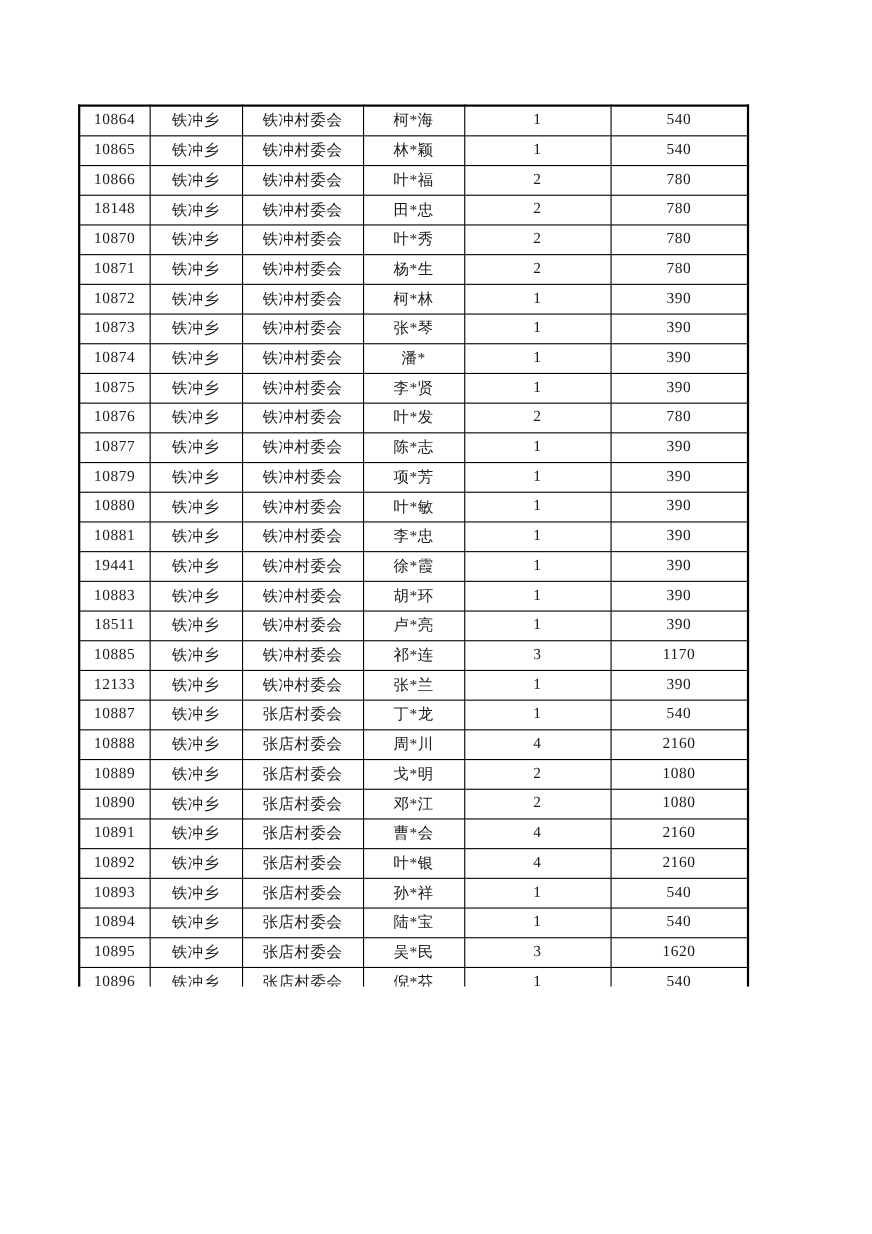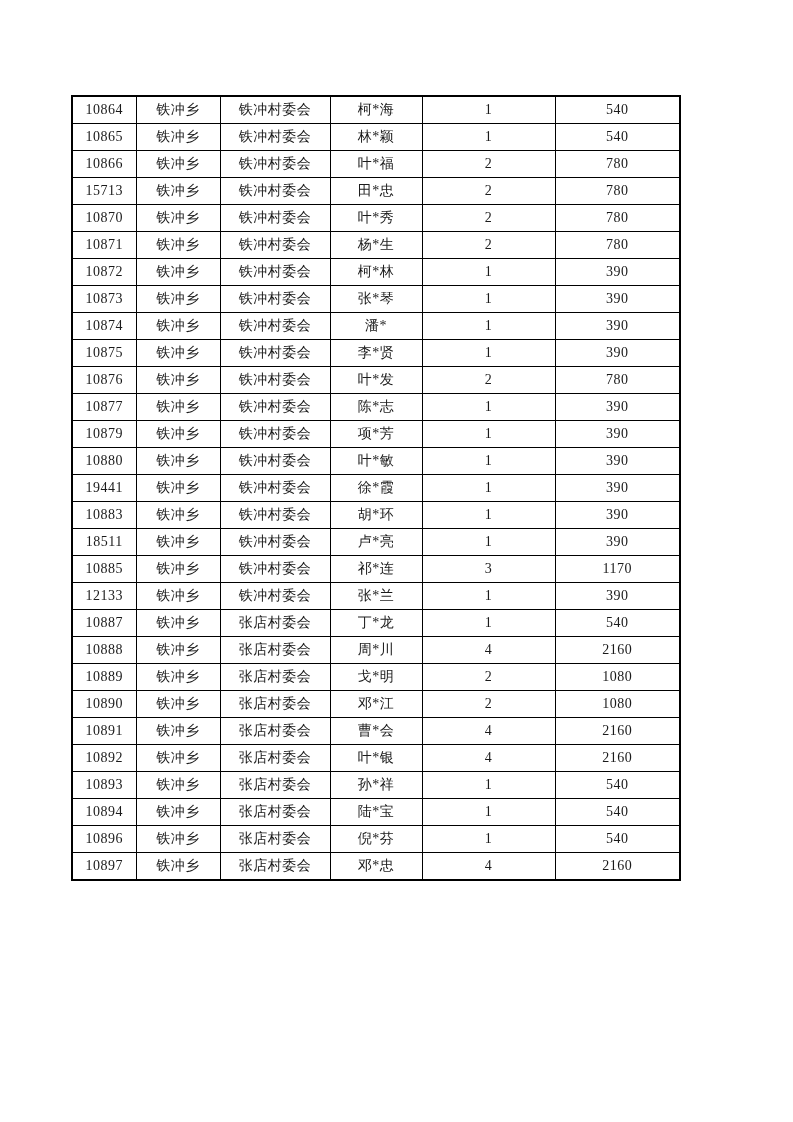--- a/index.html
+++ b/index.html
@@ -75,21 +75,21 @@
         </tr>
         <tr>
           <td>10866</td>
           <td>铁冲乡</td>
           <td>铁冲村委会</td>
           <td>叶*福</td>
           <td>2</td>
           <td>780</td>
         </tr>
         <tr>
-          <td>15713</td>
+          <td>18148</td>
           <td>铁冲乡</td>
           <td>铁冲村委会</td>
           <td>田*忠</td>
           <td>2</td>
           <td>780</td>
         </tr>
         <tr>
           <td>10870</td>
           <td>铁冲乡</td>
           <td>铁冲村委会</td>
@@ -159,20 +159,28 @@
           <td>铁冲村委会</td>
           <td>项*芳</td>
           <td>1</td>
           <td>390</td>
         </tr>
         <tr>
           <td>10880</td>
           <td>铁冲乡</td>
           <td>铁冲村委会</td>
           <td>叶*敏</td>
+          <td>1</td>
+          <td>390</td>
+        </tr>
+        <tr>
+          <td>10881</td>
+          <td>铁冲乡</td>
+          <td>铁冲村委会</td>
+          <td>李*忠</td>
           <td>1</td>
           <td>390</td>
         </tr>
         <tr>
           <td>19441</td>
           <td>铁冲乡</td>
           <td>铁冲村委会</td>
           <td>徐*霞</td>
           <td>1</td>
           <td>390</td>
@@ -265,20 +273,28 @@
           <td>1</td>
           <td>540</td>
         </tr>
         <tr>
           <td>10894</td>
           <td>铁冲乡</td>
           <td>张店村委会</td>
           <td>陆*宝</td>
           <td>1</td>
           <td>540</td>
+        </tr>
+        <tr>
+          <td>10895</td>
+          <td>铁冲乡</td>
+          <td>张店村委会</td>
+          <td>吴*民</td>
+          <td>3</td>
+          <td>1620</td>
         </tr>
         <tr>
           <td>10896</td>
           <td>铁冲乡</td>
           <td>张店村委会</td>
           <td>倪*芬</td>
           <td>1</td>
           <td>540</td>
         </tr>
         <tr>

